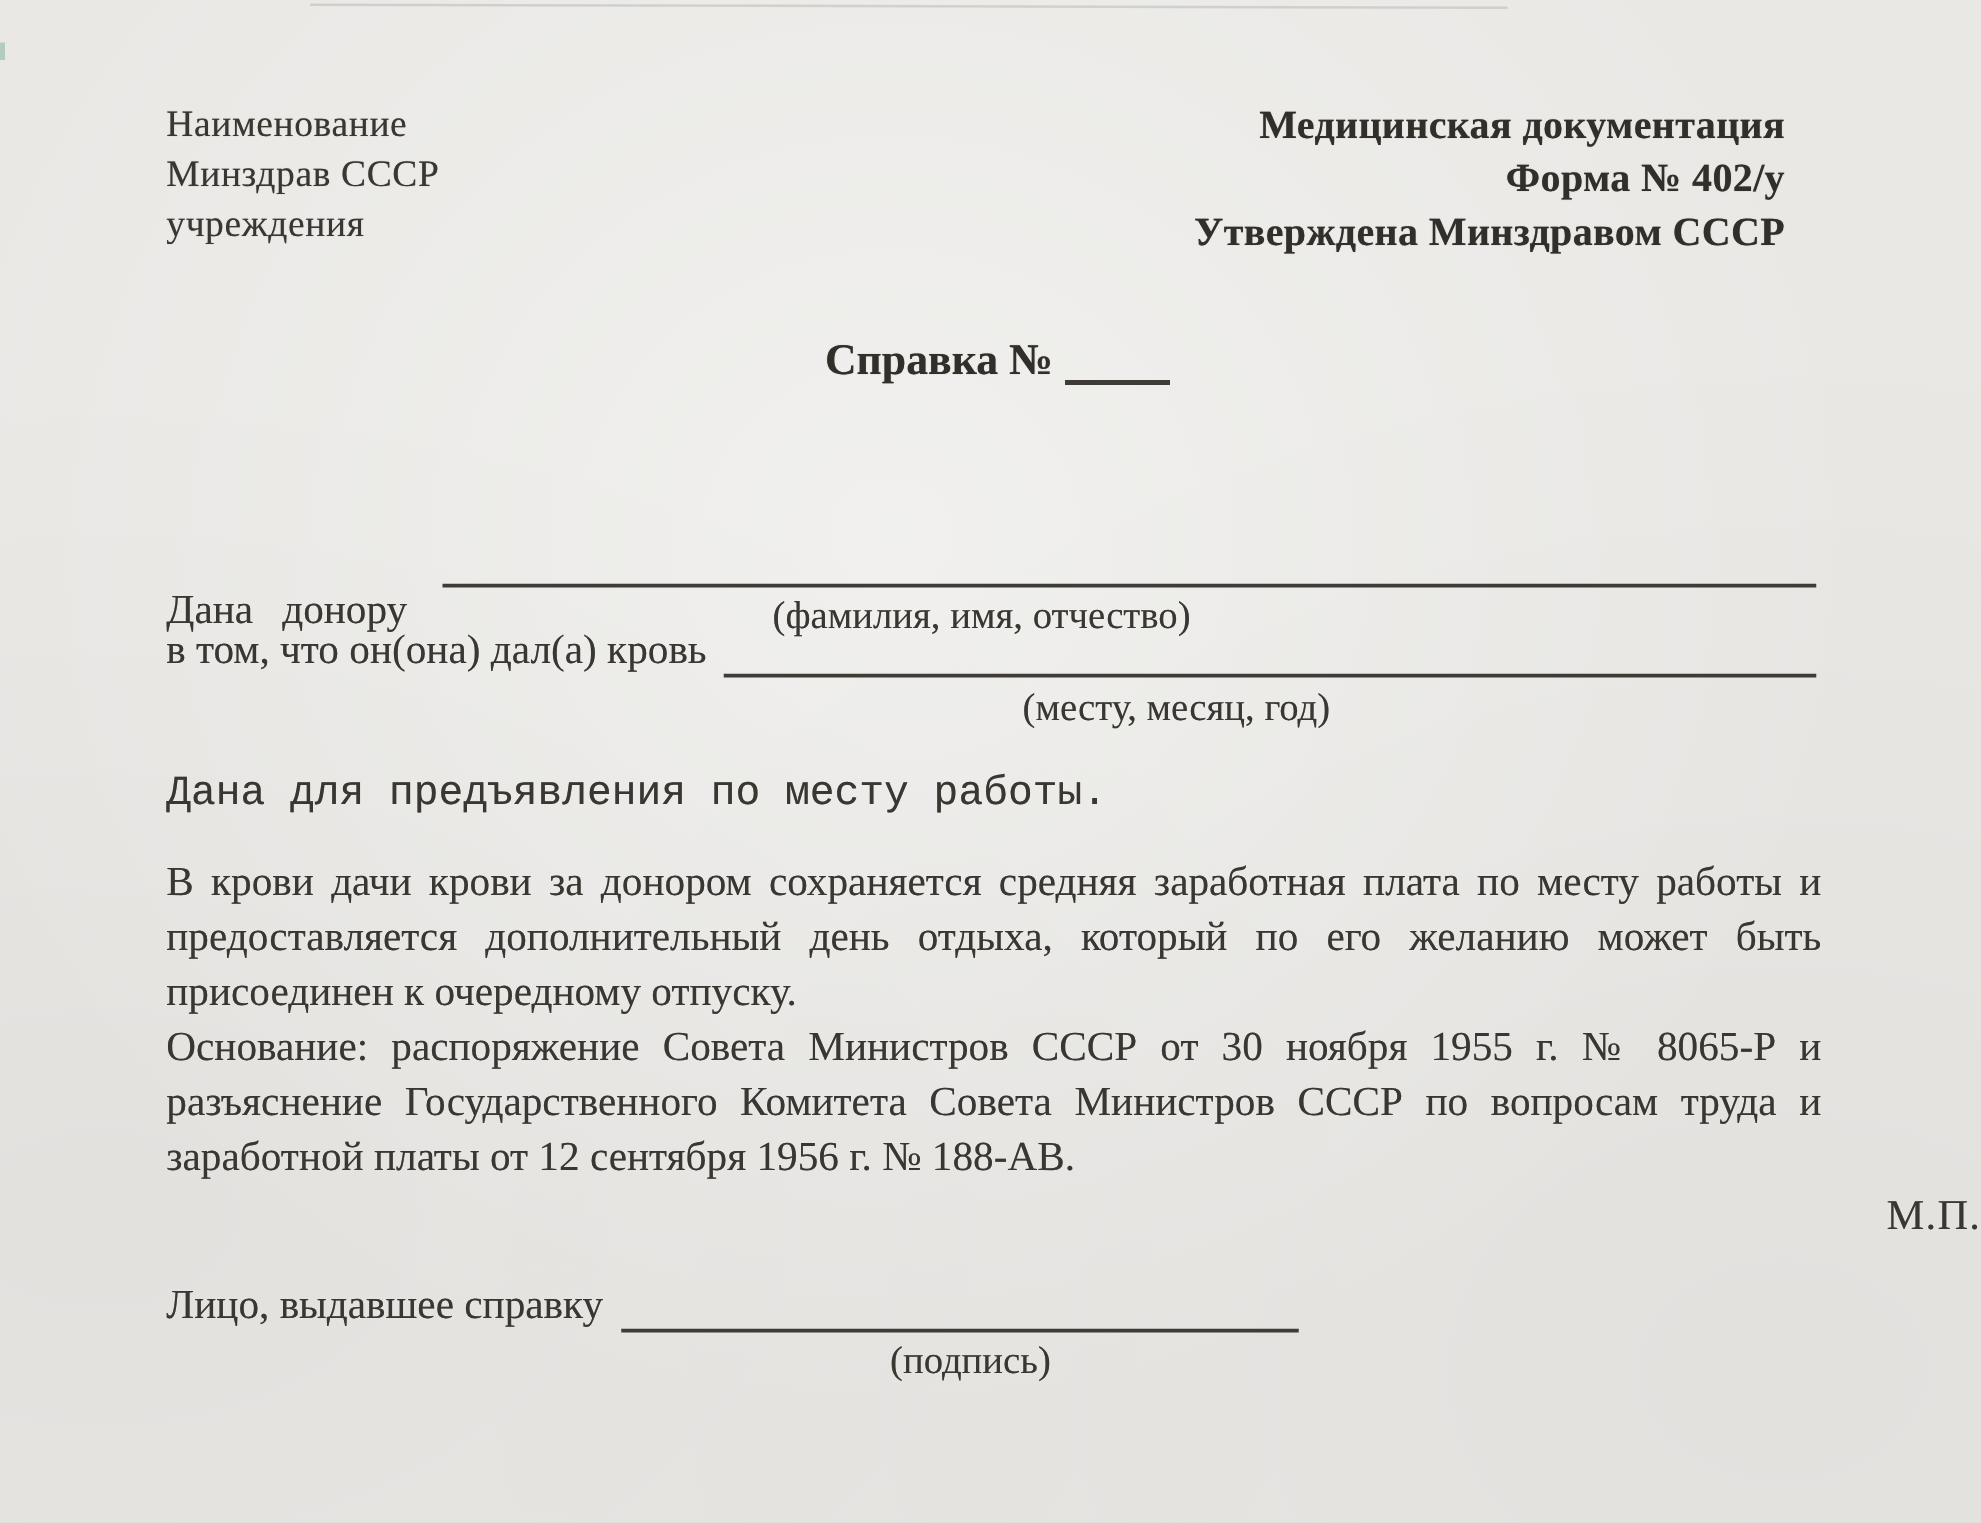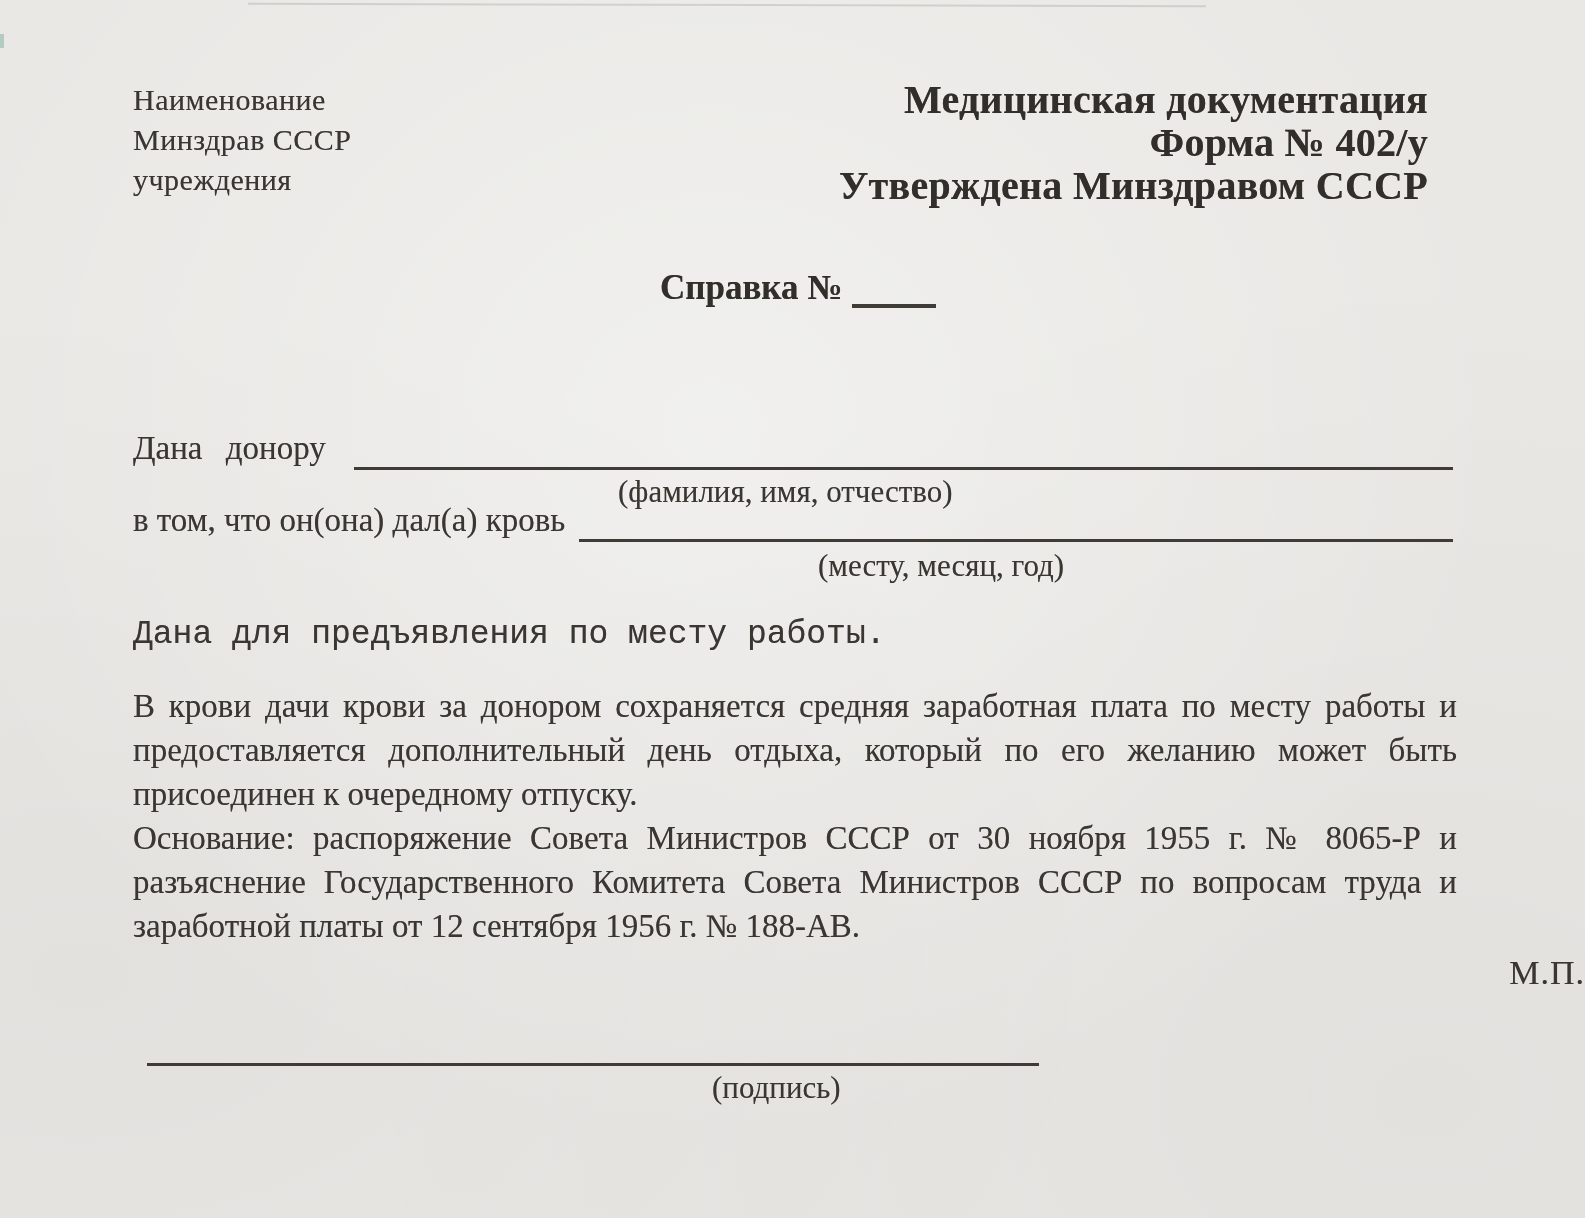--- a/index.html
+++ b/index.html
@@ -27,21 +27,21 @@
     background:rgba(110,170,150,0.45);
   }
   .hdr-left{
     left:133px;top:80px;
     font-size:30px;line-height:40px;
     letter-spacing:0.5px;
     text-shadow:0 0 0.6px rgba(58,54,49,0.55);
   }
   .hdr-right{
     right:157px;top:78px;
-    font-size:40px;line-height:43px;
+    font-size:32px;line-height:43px;
     font-weight:bold;
     text-align:right;
     color:#322e2a;
     letter-spacing:0.3px;
     text-shadow:0 0 0.6px rgba(50,46,42,0.6);
   }
   .title-row{
     left:660px;top:268px;
     display:flex;align-items:stretch;height:40px;
     font-size:35px;font-weight:bold;color:#322e2a;
@@ -53,21 +53,21 @@
     display:flex;align-items:stretch;height:38px;
     font-size:33px;
   }
   .series-row .blank{width:140px;margin-left:8px;border-bottom:3px solid #3f3b36;}
   .field-row{
     display:flex;align-items:stretch;
     font-size:33px;
     text-shadow:0 0 0.5px rgba(58,54,49,0.5);
   }
   .donor-row{left:133px;top:430px;width:1320px;height:40px;}
-  .donor-row .lbl{word-spacing:15px;}
+  .donor-row .lbl{word-spacing:15px;margin-top:40px;}
   .donor-row .blank{flex:1;margin-left:28px;border-bottom:3px solid #3f3b36;}
   .blood-row{left:133px;top:502px;width:1320px;height:40px;text-align:center;}
   .blood-row .blank{flex:1;margin-left:14px;border-bottom:3px solid #3f3b36;}
   .issuer-row{left:133px;top:1026px;width:906px;height:40px;}
   .issuer-row .blank{flex:1;margin-left:14px;border-bottom:3px solid #3f3b36;}
   .caption{
     font-size:31px;color:#3a3631;
     text-shadow:0 0 0.5px rgba(58,54,49,0.45);
   }
   .cap-fio{left:618px;top:474px;}
@@ -135,17 +135,18 @@
   <div class="abs purpose">Дана для предъявления по месту работы.</div>
 
   <div class="abs paras">
     <p>В крови дачи крови за донором сохраняется средняя заработная плата по месту работы и предоставляется дополнительный день отдыха, который по его желанию может быть присоединен к очередному отпуску.</p>
     <p>Основание: распоряжение Совета Министров СССР от 30 ноября 1955 г. № 8065-Р и разъяснение Государственного Комитета Совета Министров СССР по вопросам труда и заработной платы от 12 сентября 1956 г. № 188-АВ.</p>
   </div>
 
   <div class="abs stamp">М.П.</div>
 
   <div class="abs field-row issuer-row">
+    <span class="lbl">Лицо, выдавшее справку</span>
     <span class="blank"></span>
   </div>
   <div class="abs caption cap-sign">(подпись)</div>
 
 </div>
 
 </body></html>

